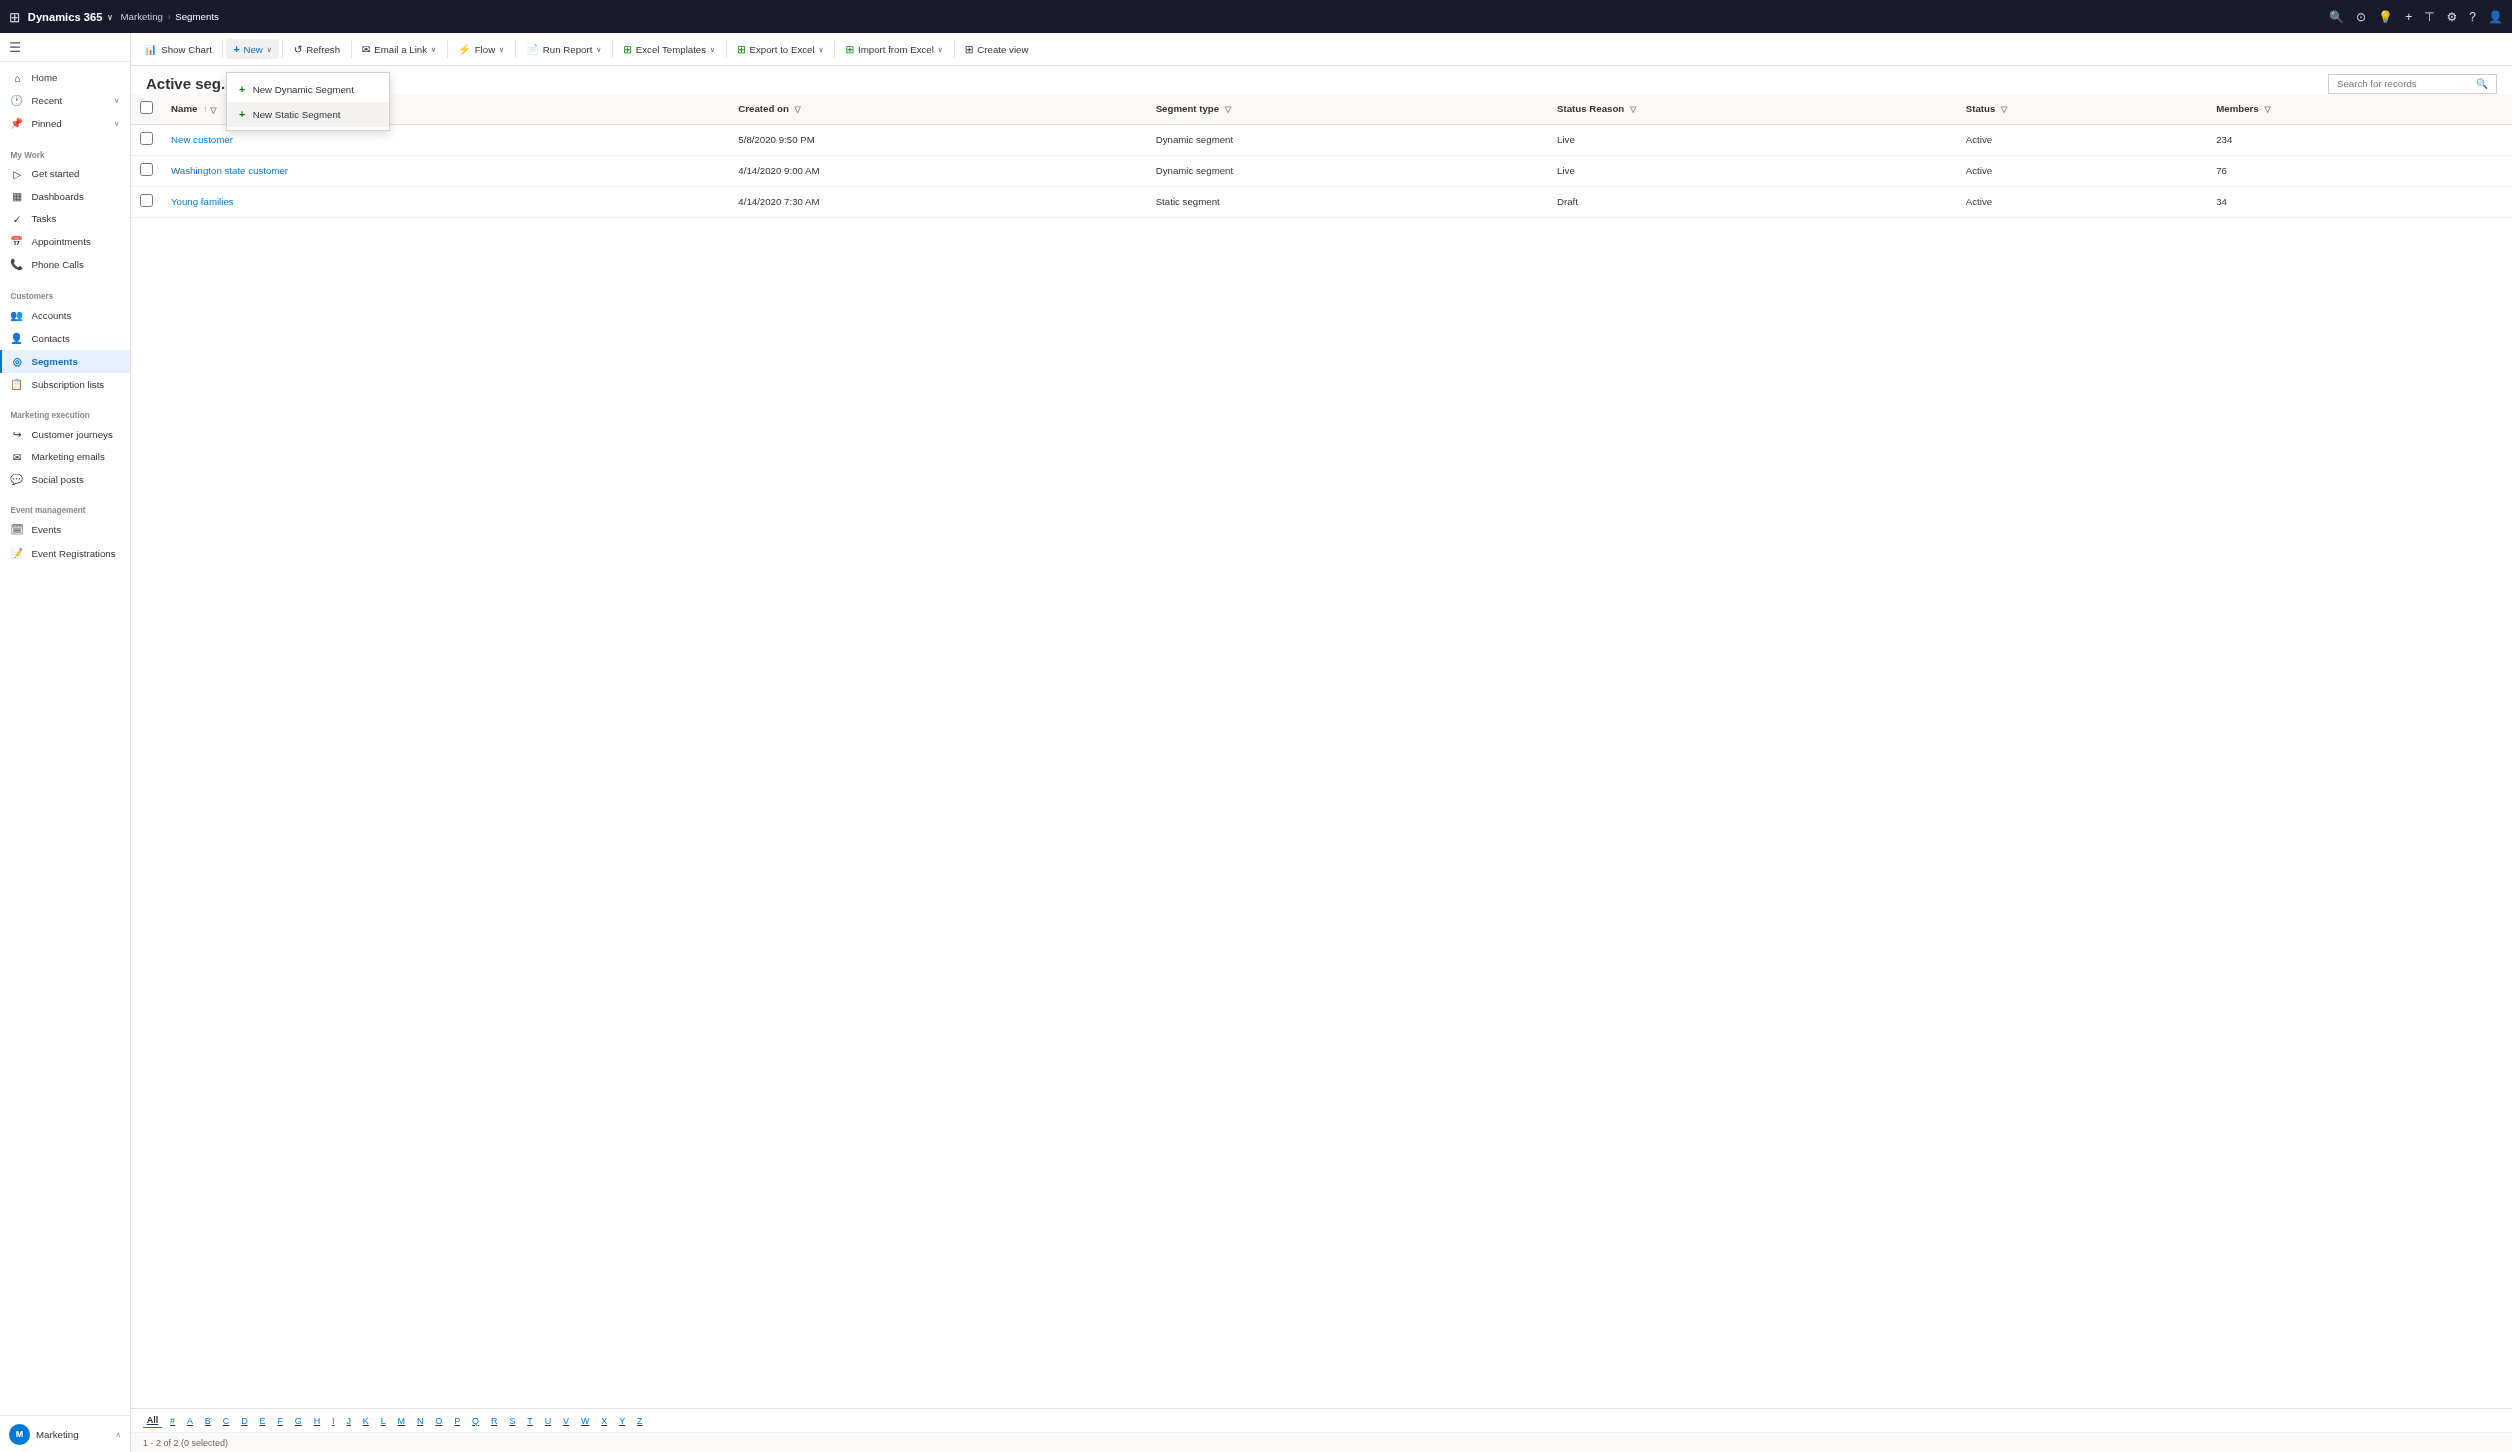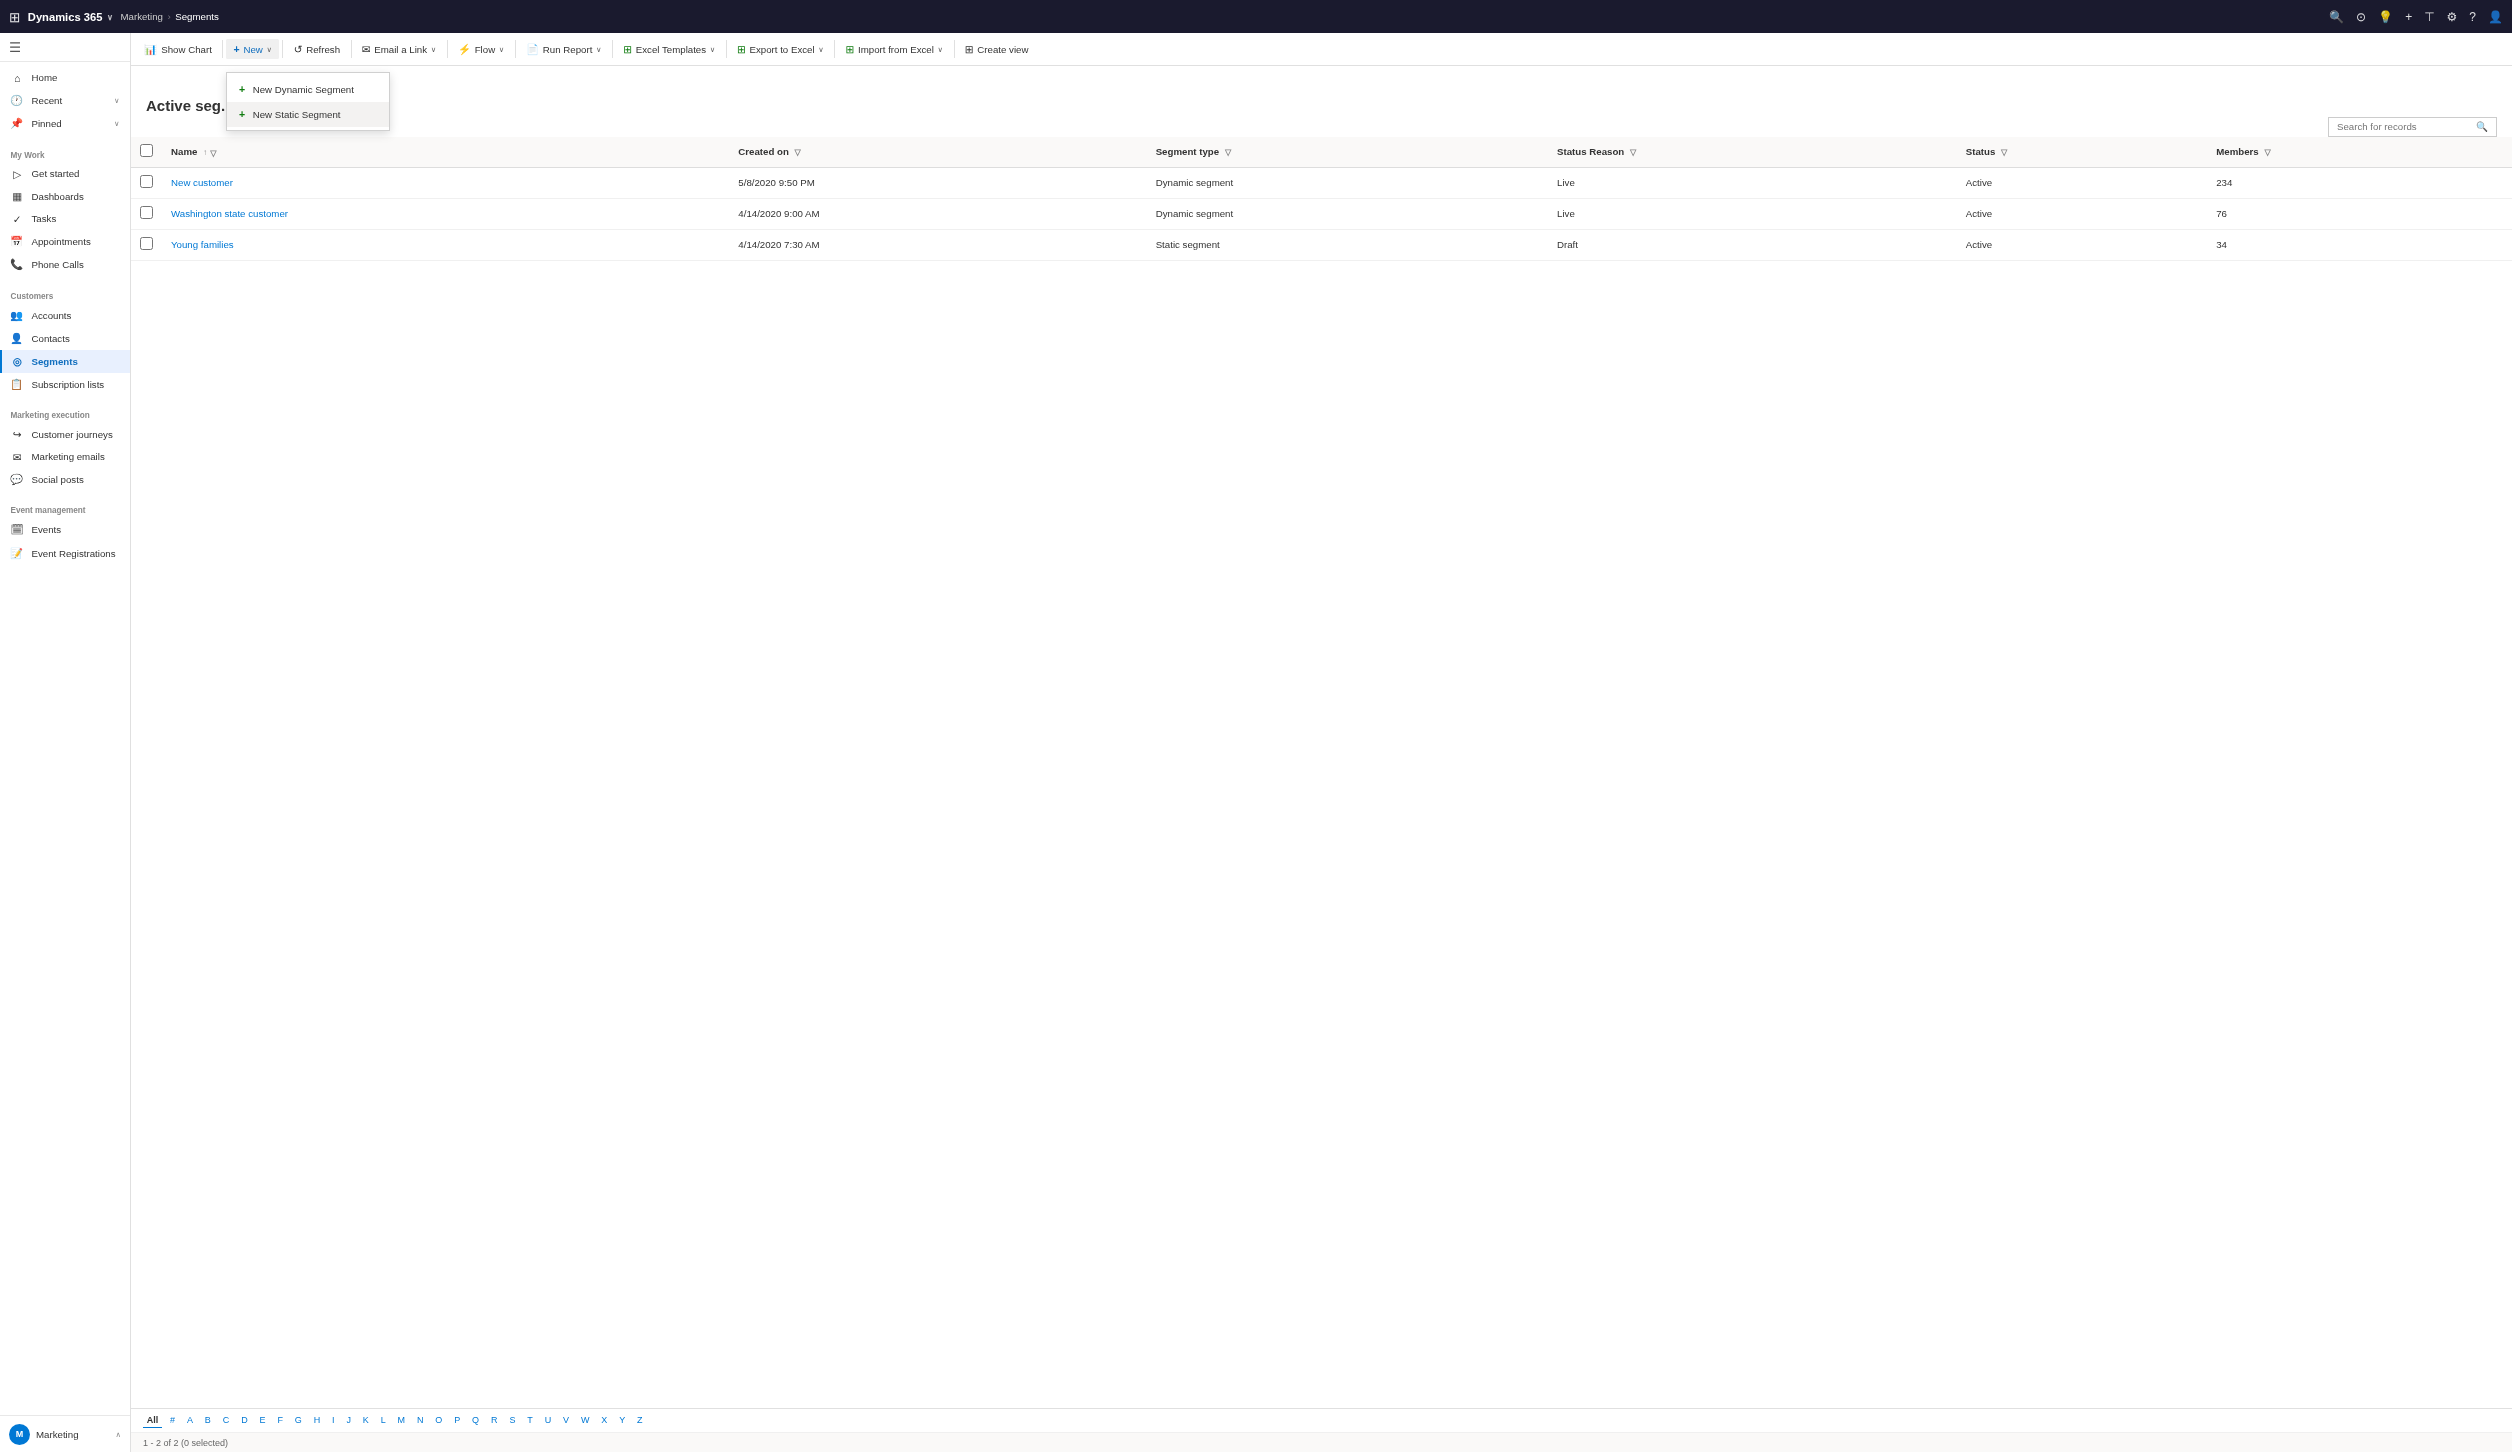--- a/index.html
+++ b/index.html
@@ -122,21 +122,20 @@
       justify-content: space-between;
     }
     .page-title { font-size: 15px; font-weight: 600; color: #333; }
     .search-box {
       display: flex; align-items: center;
       border: 0.7px solid #ccc;
       padding: 3.7px 7.5px;
       background: #fff;
       gap: 4.5px;
       min-width: 164px;
-      margin-top: 43px;
     }
     .search-box input { border: none; outline: none; font-size: 9.7px; color: #666; width: 135px; background: transparent; }
 
     
     .table-wrapper { flex: 1; overflow: auto; padding: 0 0 0 0; }
     table { width: 100%; border-collapse: collapse; font-size: 9.7px; }
     thead tr { background: #faf9f8; border-bottom: 0.7px solid #e0e0e0; }
     thead th {
       text-align: left;
       padding: 7.5px 9px;
@@ -153,24 +152,26 @@
     .link-cell { color: #0078d4; cursor: pointer; text-decoration: none; }
     .check-col { width: 22.4px; }
     .members-col { text-align: left; }
 
     
     .alpha-bar {
       border-top: 0.7px solid #e0e0e0;
       background: #fff;
       padding: 4.5px 12px;
       display: flex;
+      align-items: center;
       gap: 4.5px;
       font-size: 9px;
       overflow-x: auto;
       flex-shrink: 0;
+      text-decoration: underline;
     }
     .alpha-item { padding: 1.5px 3.7px; cursor: pointer; color: #0078d4; }
     .alpha-item.active { font-weight: 700; color: #333; border-bottom: 1.5px solid #0078d4; }
 
     
     .page-footer {
       padding: 4.5px 12px;
       font-size: 9px;
       color: #666;
       border-top: 0.7px solid #f0f0f0;

